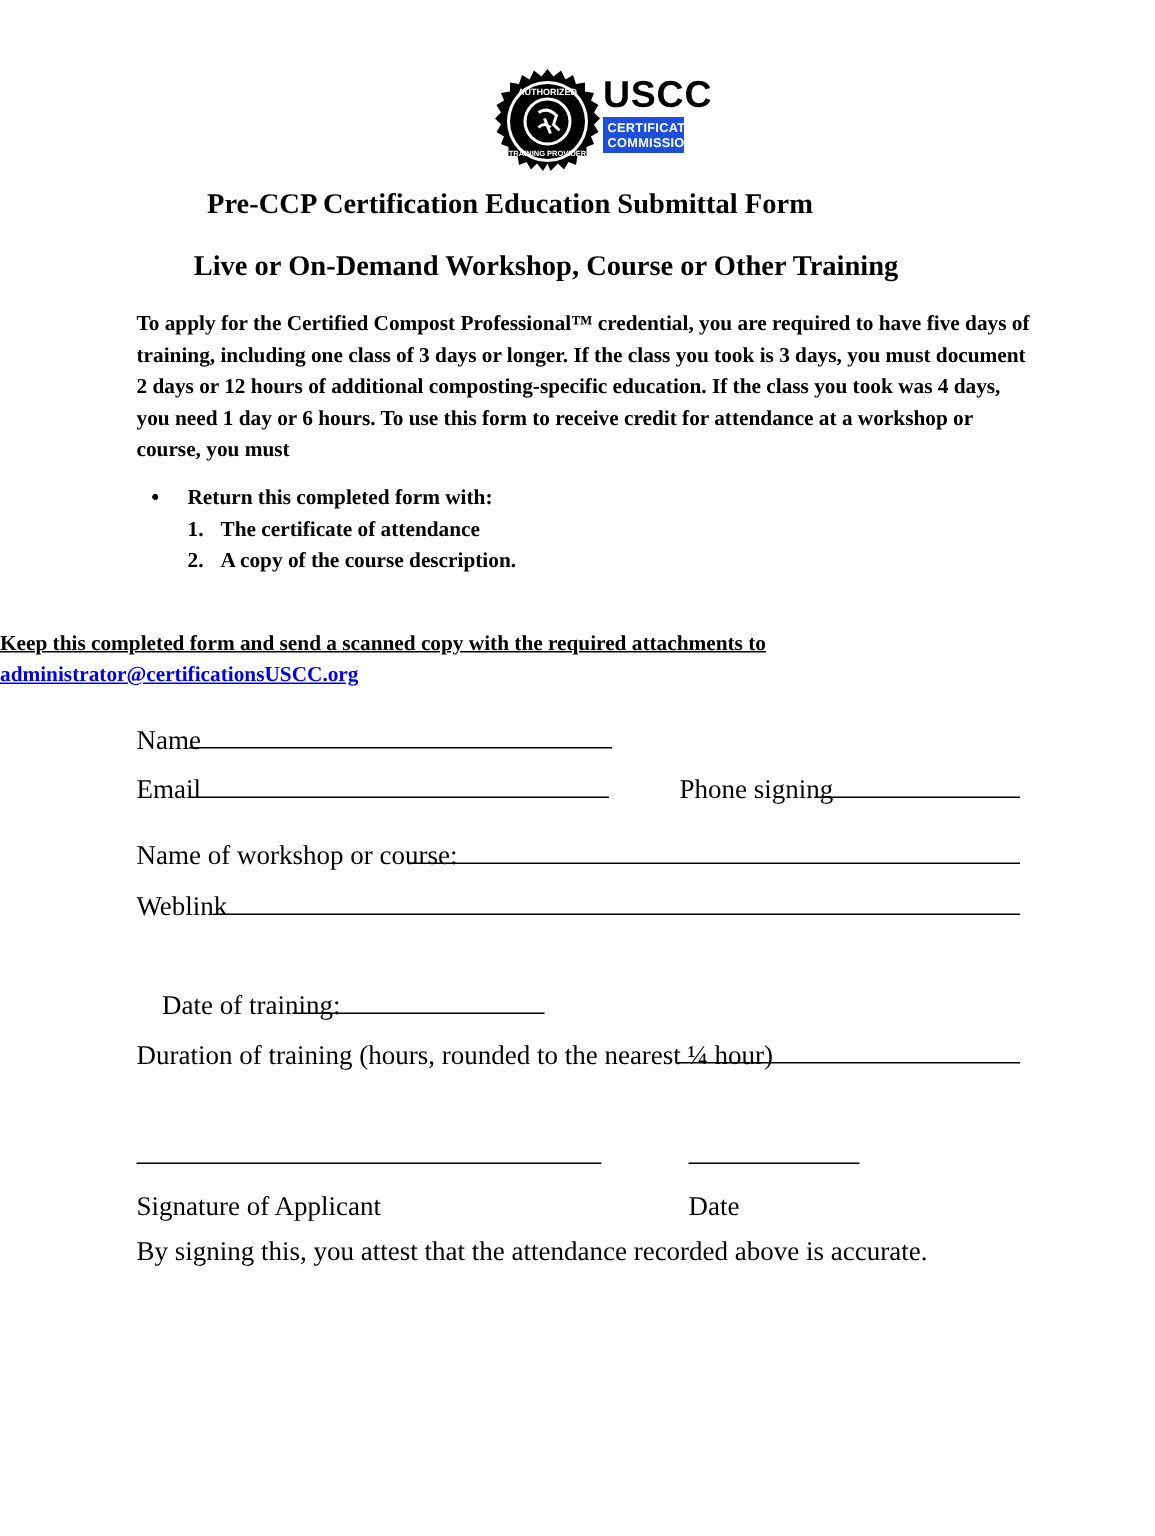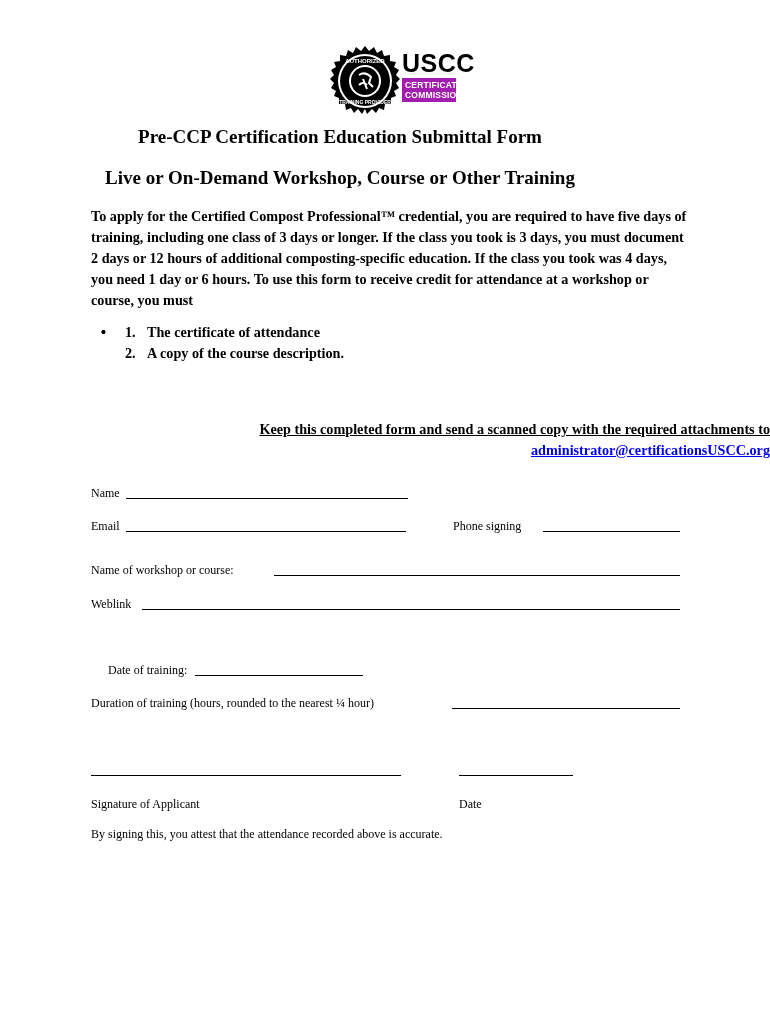--- a/index.html
+++ b/index.html
@@ -10,48 +10,48 @@
     }
     .logo { position: absolute; left: 329px; top: 45px; width: 130px; height: 72px; }
     .logo-badge { position: absolute; left: 0; top: 0; width: 72px; height: 72px; }
     .logo-text { position: absolute; left: 73px; top: 6px; }
     .logo-uscc {
       font-family: "Liberation Sans", "DejaVu Sans", sans-serif;
       font-weight: bold; font-size: 25px; line-height: 24px; letter-spacing: 0.5px;
       color: #000;
     }
     .logo-box {
-      margin-top: 3px; background: #a21caf; color: #fff;
+      margin-top: 3px; background: #1d4ed8; color: #fff;
       font-family: "Liberation Sans", "DejaVu Sans", sans-serif;
       font-weight: bold; font-size: 8.5px; line-height: 10px;
       padding: 2px 3px; width: 48px; letter-spacing: 0.2px;
     }
     .title {
       position: absolute; left: 0; width: 680px; text-align: center;
       font-weight: bold; font-size: 19px;
     }
     .t1 { top: 126px; }
-    .t2 { top: 167px; }
+    .t2 { top: 167px; padding-left: 24px; }
     .intro {
       position: absolute; left: 91px; top: 206px; width: 600px;
       font-weight: bold; font-size: 14.2px; line-height: 21px;
     }
     .bullets { position: absolute; left: 91px; top: 322px; width: 600px; font-weight: bold; font-size: 14.2px; line-height: 21px; }
     .bullet-row { position: relative; padding-left: 34px; }
     .bullet-dot { position: absolute; left: 10px; top: 0; }
     .num-row { position: relative; padding-left: 56px; }
     .num { position: absolute; left: 34px; top: 0; }
     .keep {
-      position: absolute; left: 0; width: 770px; top: 419px; text-align: right;
+      position: absolute; left: 0; width: 770px; top: 419px; text-align: left;
       font-weight: bold; font-size: 14.2px; line-height: 21px;
     }
     .keep .u { text-decoration: underline; }
     .keep a { color: #0000ee; text-decoration: underline; }
     .hline { position: absolute; border-bottom: 1px solid #000; height: 0; }
-    .static { position: absolute; font-size: 12px; line-height: 18px; white-space: nowrap; }
+    .static { position: absolute; font-size: 18px; line-height: 18px; white-space: nowrap; }
   </style>
 </head>
 <body>
 
 <div class="logo">
   <svg class="logo-badge" viewBox="0 0 72 72">
     <g fill="#000">
       <polygon points="36,1 40,6 45,2 48,8 53,5 55,11 61,10 61,16 67,17 65,22 70,25 67,30 71,34 67,38 70,43 65,46 67,51 62,53 62,59 56,59 55,65 50,63 47,68 43,64 38,69 36,64 33,69 29,64 25,68 22,63 17,65 16,59 10,59 10,53 5,51 7,46 2,43 5,38 1,34 5,30 2,25 7,22 5,17 11,16 11,10 17,11 19,5 24,8 27,2 32,6"></polygon>
     </g>
     <circle cx="36" cy="36" r="27" fill="#fff"></circle>
@@ -75,20 +75,21 @@
 <div class="title t2">Live or On-Demand Workshop, Course or Other Training</div>
 
 <div class="intro">To apply for the Certified Compost Professional™ credential, you are required to have five days of training, including one class of 3 days or longer.  If the class you took is 3 days, you must document 2 days or 12 hours of additional composting-specific education.  If the class you took was 4 days, you need 1 day or 6 hours.  To use this form to receive credit for attendance at a workshop or course, you must</div>
 
 <div class="bullets">
   <div class="bullet-row">
     <span class="bullet-dot">•</span>
   </div>
   <div class="bullet-row">
     <span class="bullet-dot">•</span>
+    <span>Return this completed form with:</span>
   </div>
   <div class="num-row">
     <span class="num">1.</span>
     <span>The certificate of attendance</span>
   </div>
   <div class="num-row">
     <span class="num">2.</span>
     <span>A copy of the course description.</span>
   </div>
 </div>

